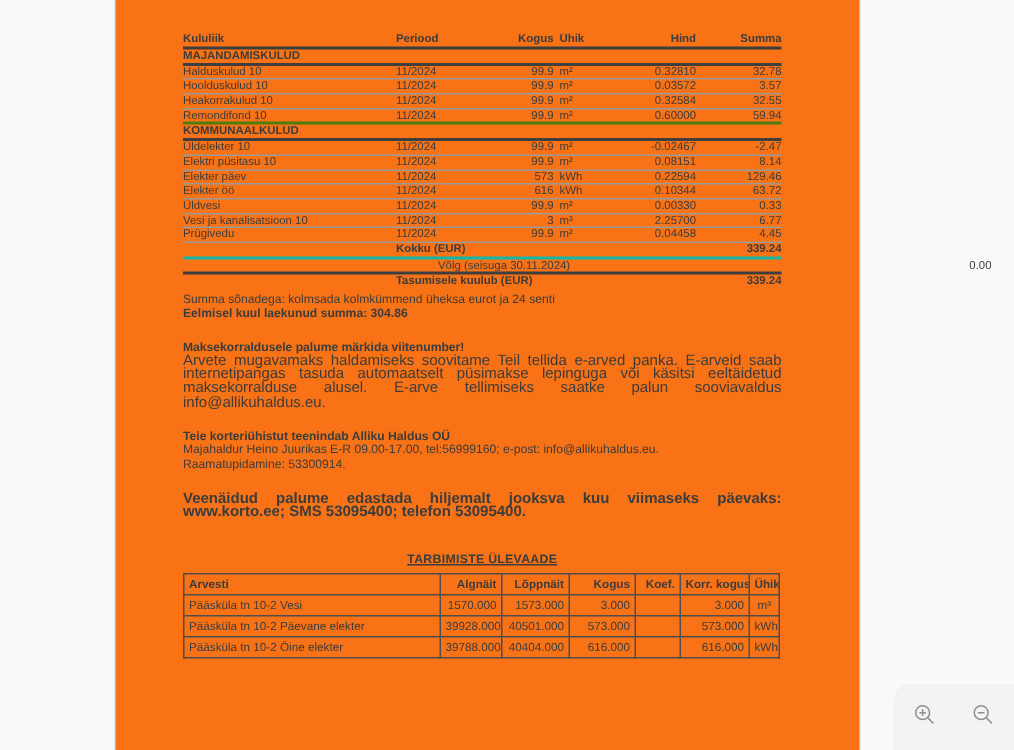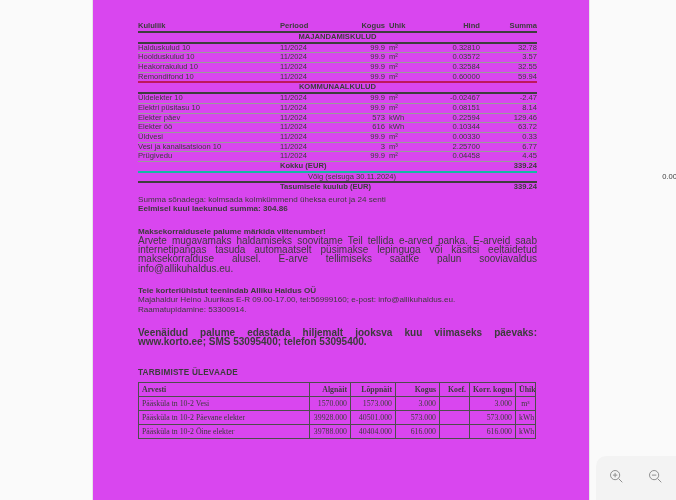--- a/index.html
+++ b/index.html
@@ -4,66 +4,66 @@
 <style>
   html,body{margin:0;padding:0;}
   body{
     width:676px;height:500px;position:relative;overflow:hidden;
     background:#fafafa;
     font-family:"Liberation Sans", sans-serif;
     color:#3c3c3c;
   }
   .page{
     position:absolute;left:76px;top:0;width:498px;height:500px;
-    background:#d946ef;box-sizing:border-box;
-    border-left:1px solid #e6e6e6;border-right:1px solid #e6e6e6;margin-left:16px;
+    background:#f97316;box-sizing:border-box;
+    border-left:1px solid #e6e6e6;border-right:1px solid #e6e6e6;
   }
   .content{position:absolute;left:45px;top:22px;width:399px;}
 
   
   .inv-table{width:399px;}
   .inv-row{
     display:grid;
     grid-template-columns:142px 60px 45px 34px 61px 57px;
     align-items:center;
     height:8.7px;line-height:8.7px;font-size:7.6px;
     border-bottom:1px solid #9a9a9a;
     white-space:nowrap;
   }
   .inv-row span{overflow:hidden;}
   .inv-head{font-weight:bold;border-bottom:2px solid #3e3e3e;height:9px;}
   .inv-section{font-weight:bold;border-bottom:2px solid #3e3e3e;}
-  .inv-section .c-full{grid-column:1 / -1;text-align:center;}
-  .pre-section{border-bottom:2px solid #be185d;}
+  .inv-section .c-full{grid-column:1 / -1;}
+  .pre-section{border-bottom:2px solid #4d7c0f;}
   .num{text-align:right;}
   .c4{padding-left:4px;}
   .total-row .t-label{grid-column:2 / 6;}
   .total-row .t-val{grid-column:6;}
   .total-0{border-bottom:2px solid #14b8a6;}
   .total-1{border-bottom:2px solid #3e3e3e;gap:28px;}
   .total-2{border-bottom:none;}
   .bold{font-weight:bold;}
 
   
   p{margin:0;}
   .line{font-size:8.1px;line-height:9.3px;}
   .para{font-size:10px;line-height:9.3px;}
   .just{text-align:justify;}
   .mt-sm{margin-top:3px;}
   .mt{margin-top:13px;}
   .mt2{margin-top:14px;}
 
   
   .cons-title{
-    margin-top:21px;
-    font-size:8.2px;font-weight:bold;letter-spacing:.2px;
+    margin-top:21px;text-align:center;
+    font-size:8.2px;font-weight:bold;letter-spacing:.2px;text-decoration:underline;
   }
   table.cons-table{
     margin-top:5px;border-collapse:collapse;table-layout:fixed;
-    width:397px;font-size:7.8px;font-family:Liberation Serif, serif;
+    width:397px;font-size:7.8px;
   }
   .cons-table th,.cons-table td{
     border:1px solid #4d4d4d;padding:2px 3px;overflow:hidden;
     white-space:nowrap;font-weight:normal;height:9px;line-height:9px;
   }
   .cons-table th{font-weight:bold;}
   .al{text-align:left;}.ar{text-align:right;}.ac{text-align:center;}
 
   
   .controls{

